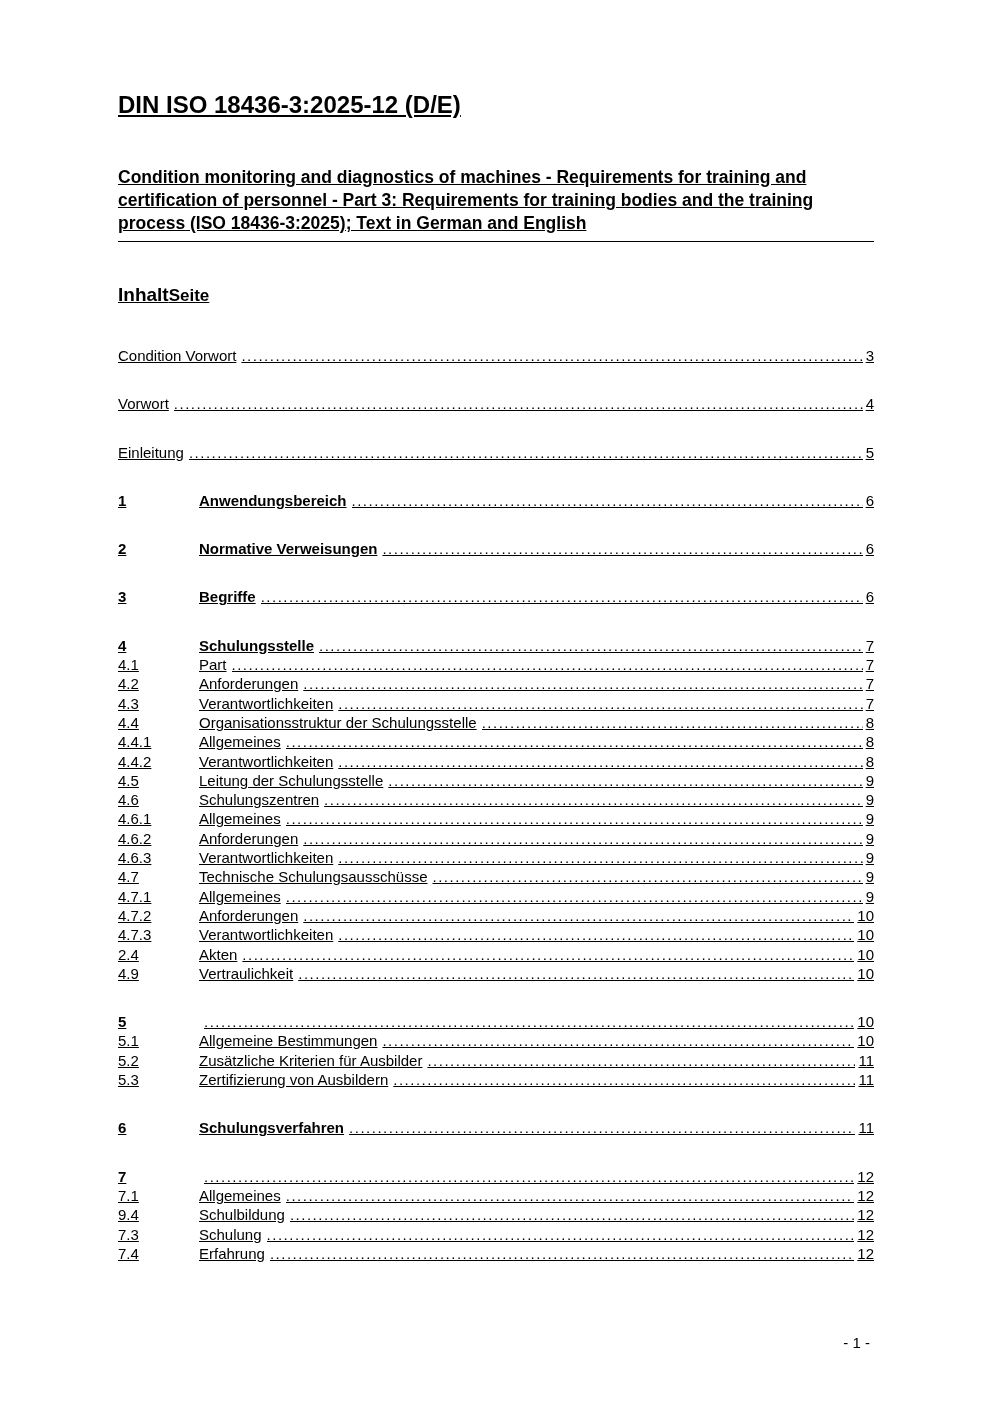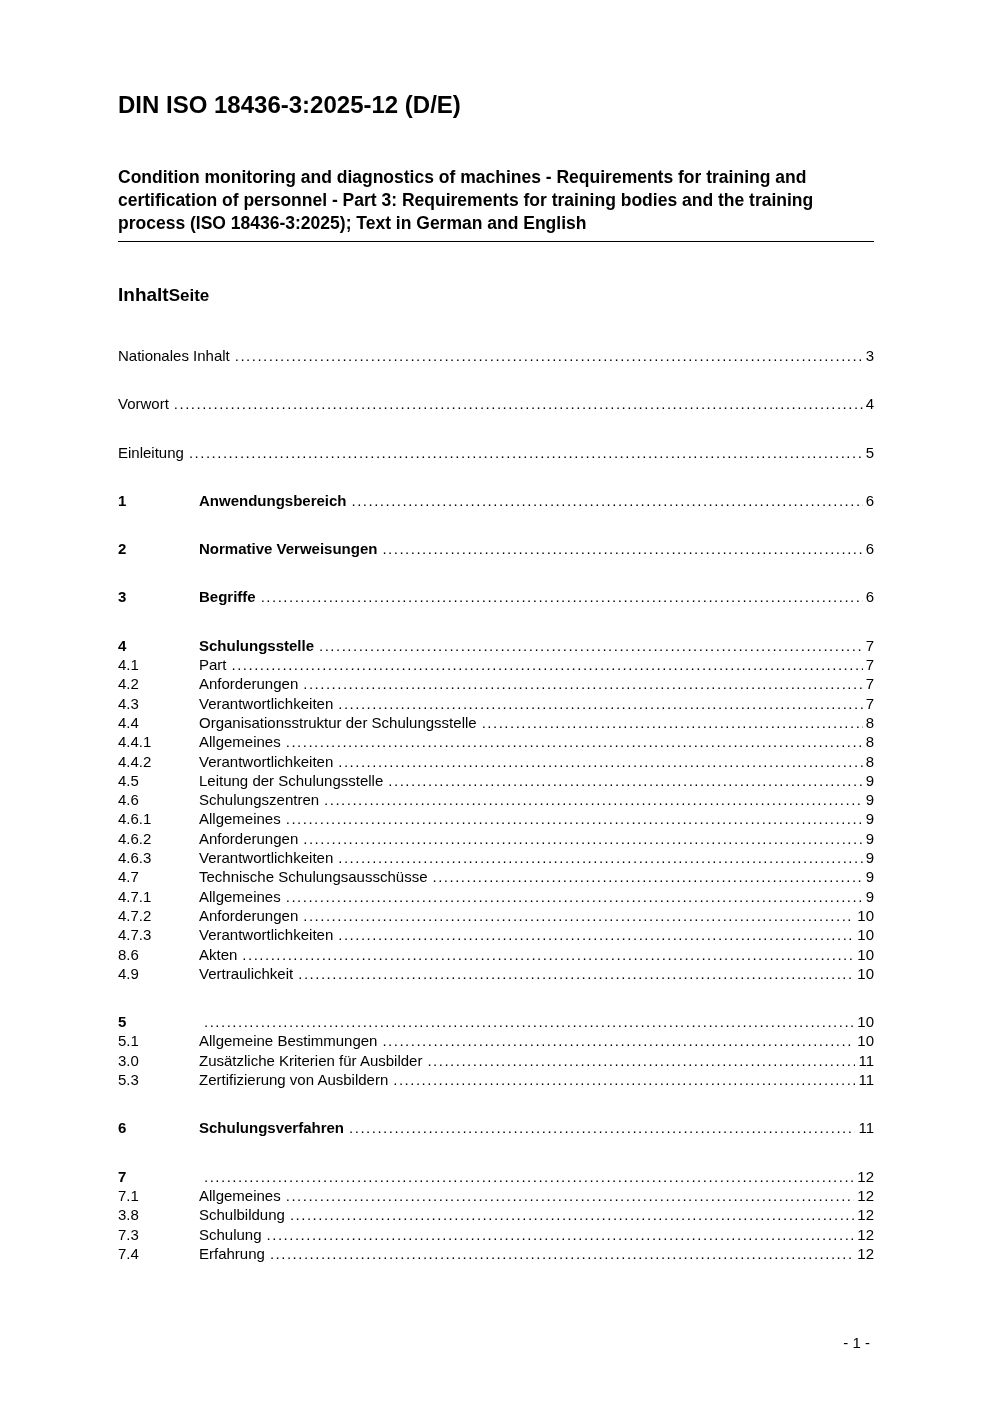--- a/index.html
+++ b/index.html
@@ -9,20 +9,21 @@
     font-family: "Liberation Sans", sans-serif;
     color: #000;
     -webkit-font-smoothing: antialiased;
   }
   .page {
     position: relative;
     width: 936px;
     height: 1403px;
     background: #ffffff;
     overflow: hidden;
+    text-decoration: underline;
   }
   .content {
     padding: 90px 62px 0 118px;
   }
   h1.doc-title {
     font-size: 24px;
     font-weight: bold;
     letter-spacing: 0;
     line-height: 30px;
     margin-bottom: 46px;
@@ -103,21 +104,21 @@
     <div class="rule"></div>
 
     <div class="toc-header">
       <h2 class="toc-heading">Inhalt</h2>
       <span class="seite-label">Seite</span>
     </div>
 
     <div class="toc-list" id="toc-list">
         <div class="toc-row no-num">
 
-    <span class="toc-title">Nationales Inhalt</span>
+    <span class="toc-title">Condition Vorwort</span>
     <span class="toc-dots"></span>
     <span class="toc-page">3</span>
   </div>
         <div class="toc-row gap no-num">
 
     <span class="toc-title">Vorwort</span>
     <span class="toc-dots"></span>
     <span class="toc-page">4</span>
   </div>
         <div class="toc-row gap no-num">
@@ -234,21 +235,21 @@
     <span class="toc-dots"></span>
     <span class="toc-page">10</span>
   </div>
         <div class="toc-row">
     <span class="toc-num">4.7.3</span>
     <span class="toc-title">Verantwortlichkeiten</span>
     <span class="toc-dots"></span>
     <span class="toc-page">10</span>
   </div>
         <div class="toc-row">
-    <span class="toc-num">8.6</span>
+    <span class="toc-num">2.4</span>
     <span class="toc-title">Akten</span>
     <span class="toc-dots"></span>
     <span class="toc-page">10</span>
   </div>
         <div class="toc-row">
     <span class="toc-num">4.9</span>
     <span class="toc-title">Vertraulichkeit</span>
     <span class="toc-dots"></span>
     <span class="toc-page">10</span>
   </div>
@@ -257,21 +258,21 @@
     <span class="toc-dots"></span>
     <span class="toc-page">10</span>
   </div>
         <div class="toc-row">
     <span class="toc-num">5.1</span>
     <span class="toc-title">Allgemeine Bestimmungen</span>
     <span class="toc-dots"></span>
     <span class="toc-page">10</span>
   </div>
         <div class="toc-row">
-    <span class="toc-num">3.0</span>
+    <span class="toc-num">5.2</span>
     <span class="toc-title">Zusätzliche Kriterien für Ausbilder</span>
     <span class="toc-dots"></span>
     <span class="toc-page">11</span>
   </div>
         <div class="toc-row">
     <span class="toc-num">5.3</span>
     <span class="toc-title">Zertifizierung von Ausbildern</span>
     <span class="toc-dots"></span>
     <span class="toc-page">11</span>
   </div>
@@ -286,21 +287,21 @@
     <span class="toc-dots"></span>
     <span class="toc-page">12</span>
   </div>
         <div class="toc-row">
     <span class="toc-num">7.1</span>
     <span class="toc-title">Allgemeines</span>
     <span class="toc-dots"></span>
     <span class="toc-page">12</span>
   </div>
         <div class="toc-row">
-    <span class="toc-num">3.8</span>
+    <span class="toc-num">9.4</span>
     <span class="toc-title">Schulbildung</span>
     <span class="toc-dots"></span>
     <span class="toc-page">12</span>
   </div>
         <div class="toc-row">
     <span class="toc-num">7.3</span>
     <span class="toc-title">Schulung</span>
     <span class="toc-dots"></span>
     <span class="toc-page">12</span>
   </div>

